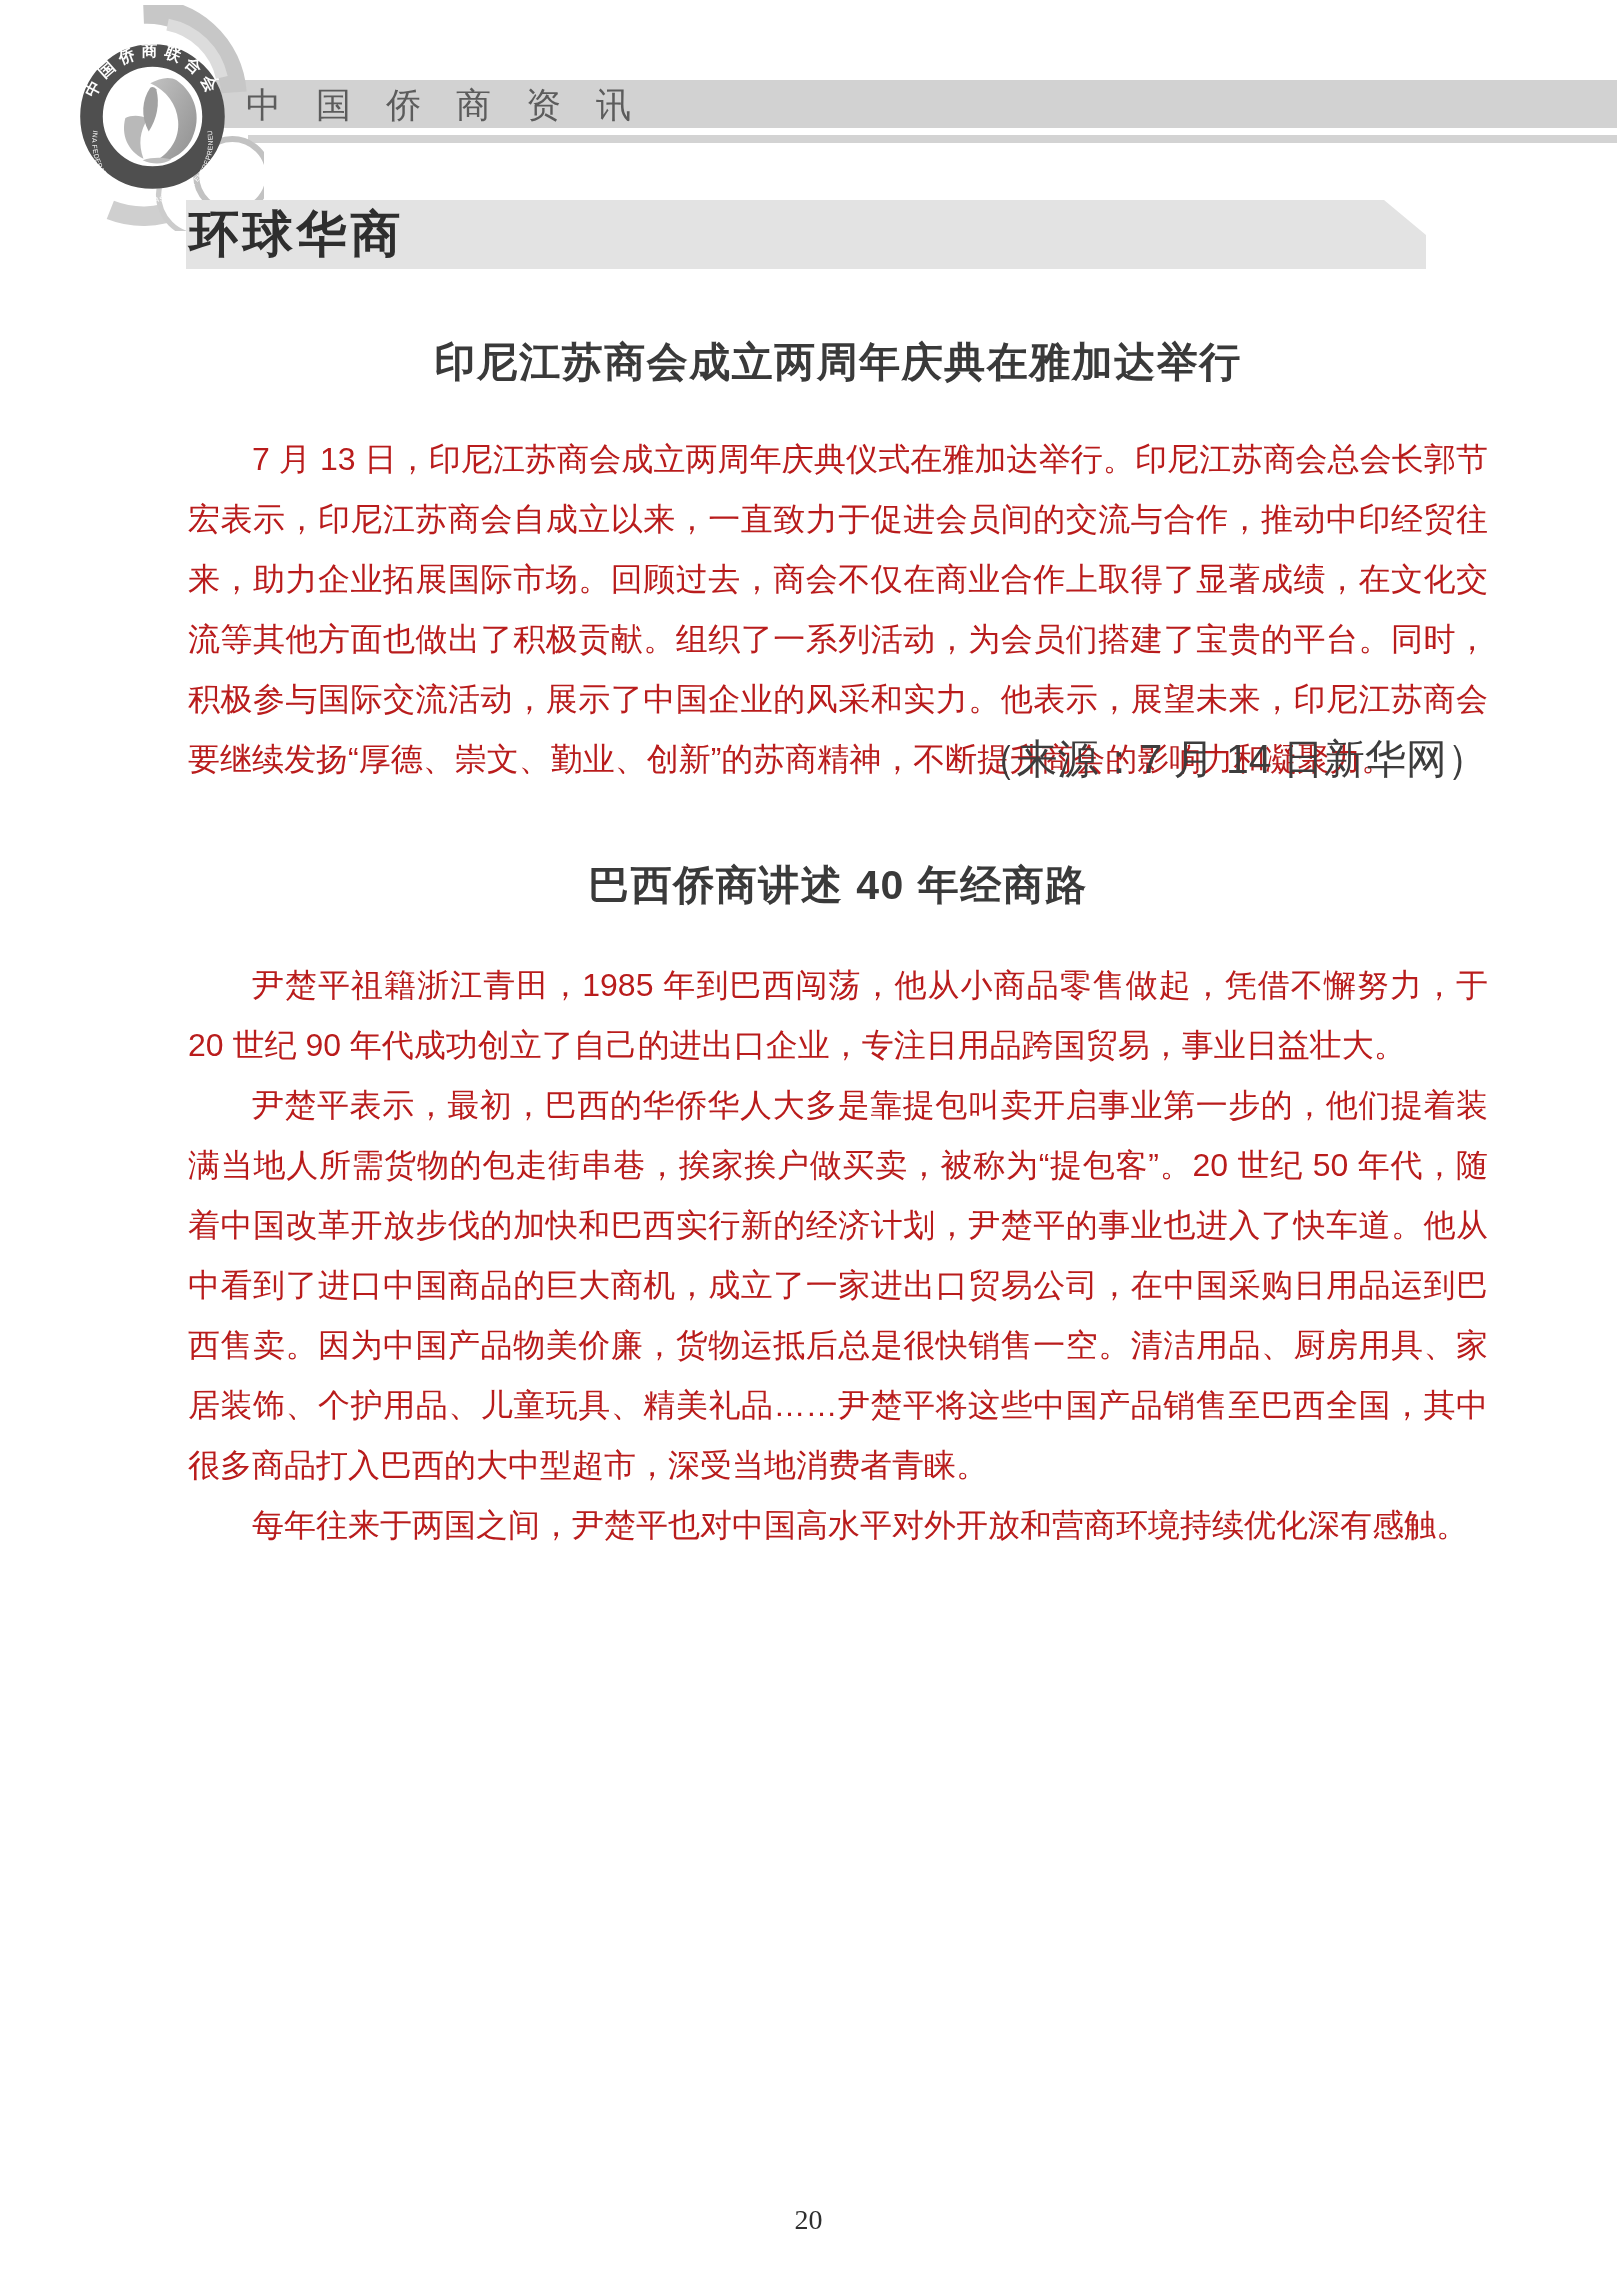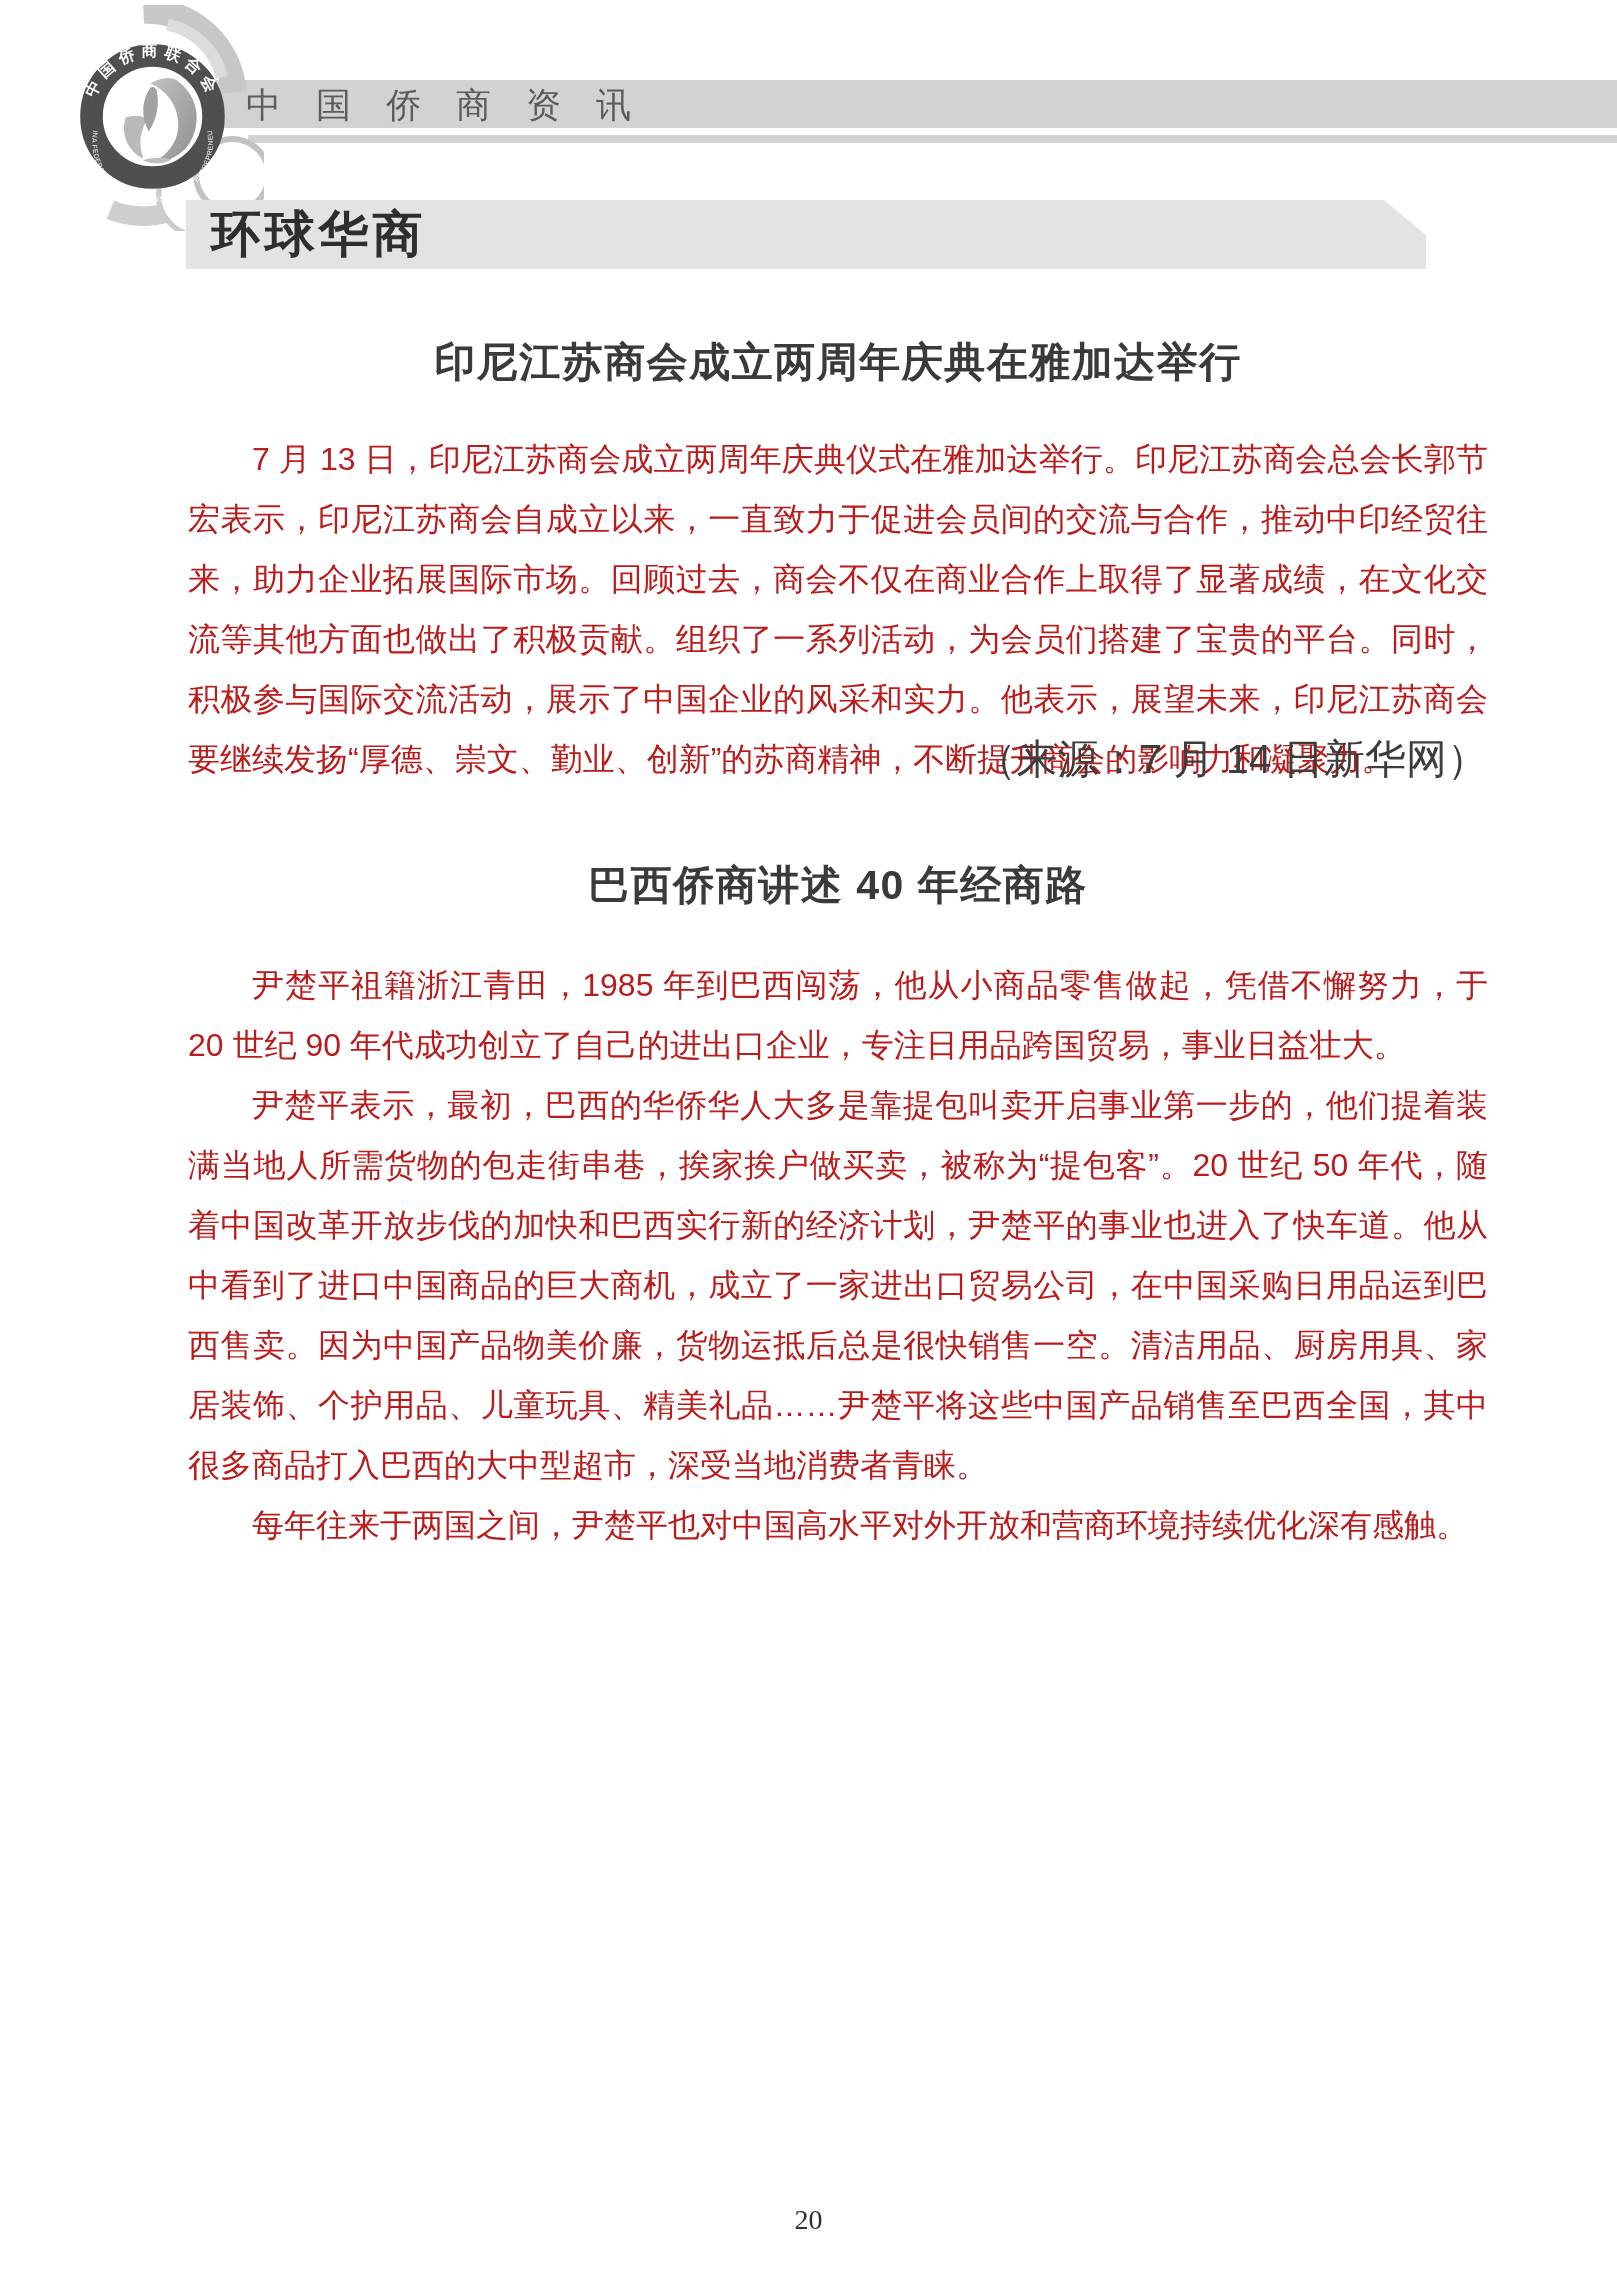--- a/index.html
+++ b/index.html
@@ -25,21 +25,21 @@
   }
   .logo { position:absolute; left:38px; top:4.5px; width:226px; height:226px; }
 
   
   .section-bar {
     position:absolute; left:186px; top:200px; width:1240px; height:69px;
     background:#e3e3e3;
     clip-path:polygon(0 0, 1198px 0, 1240px 35px, 1240px 69px, 0 69px);
   }
   .section-title {
-    margin:0; padding-left:25px;
+    margin:0; padding-left:3px;
     font-family:"Liberation Serif","DejaVu Serif",serif;
     font-weight:900; font-size:50px; line-height:68px; letter-spacing:3.8px;
     color:#2e2e2e;
   }
 
   
   .content {
     position:absolute; left:188px; top:323px; width:1300px;
     color:#3d3d3d;
   }

